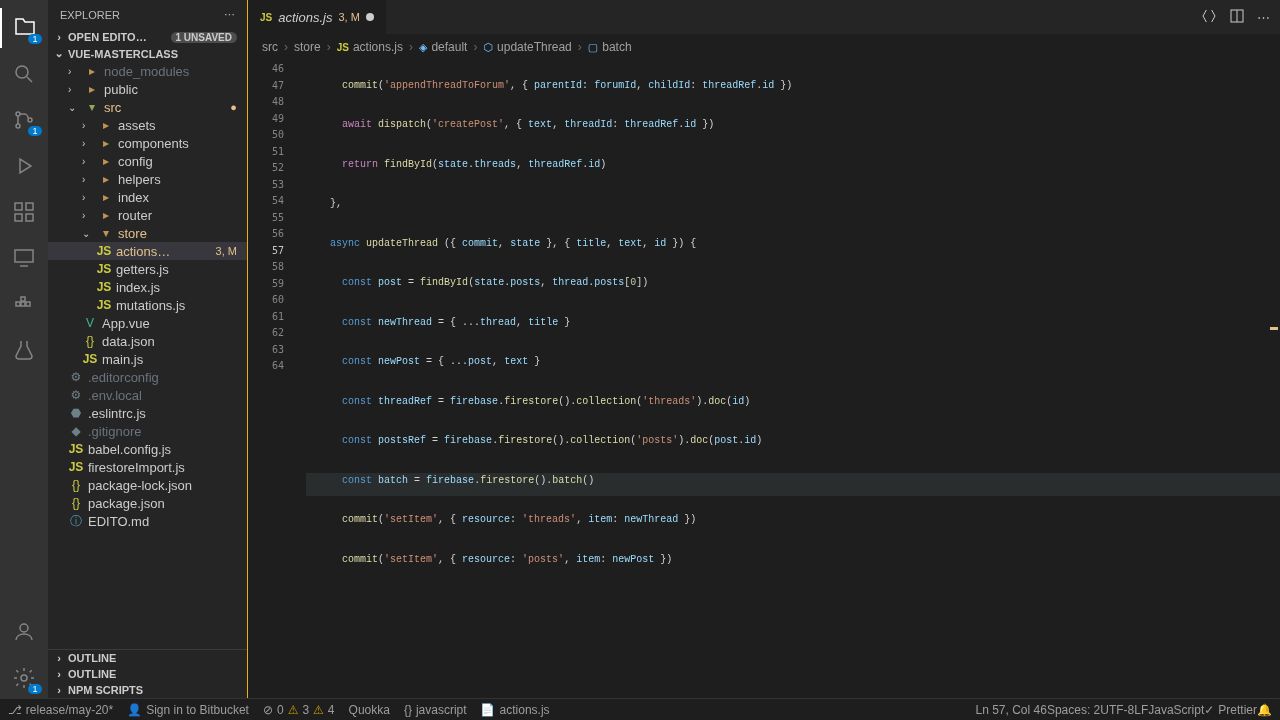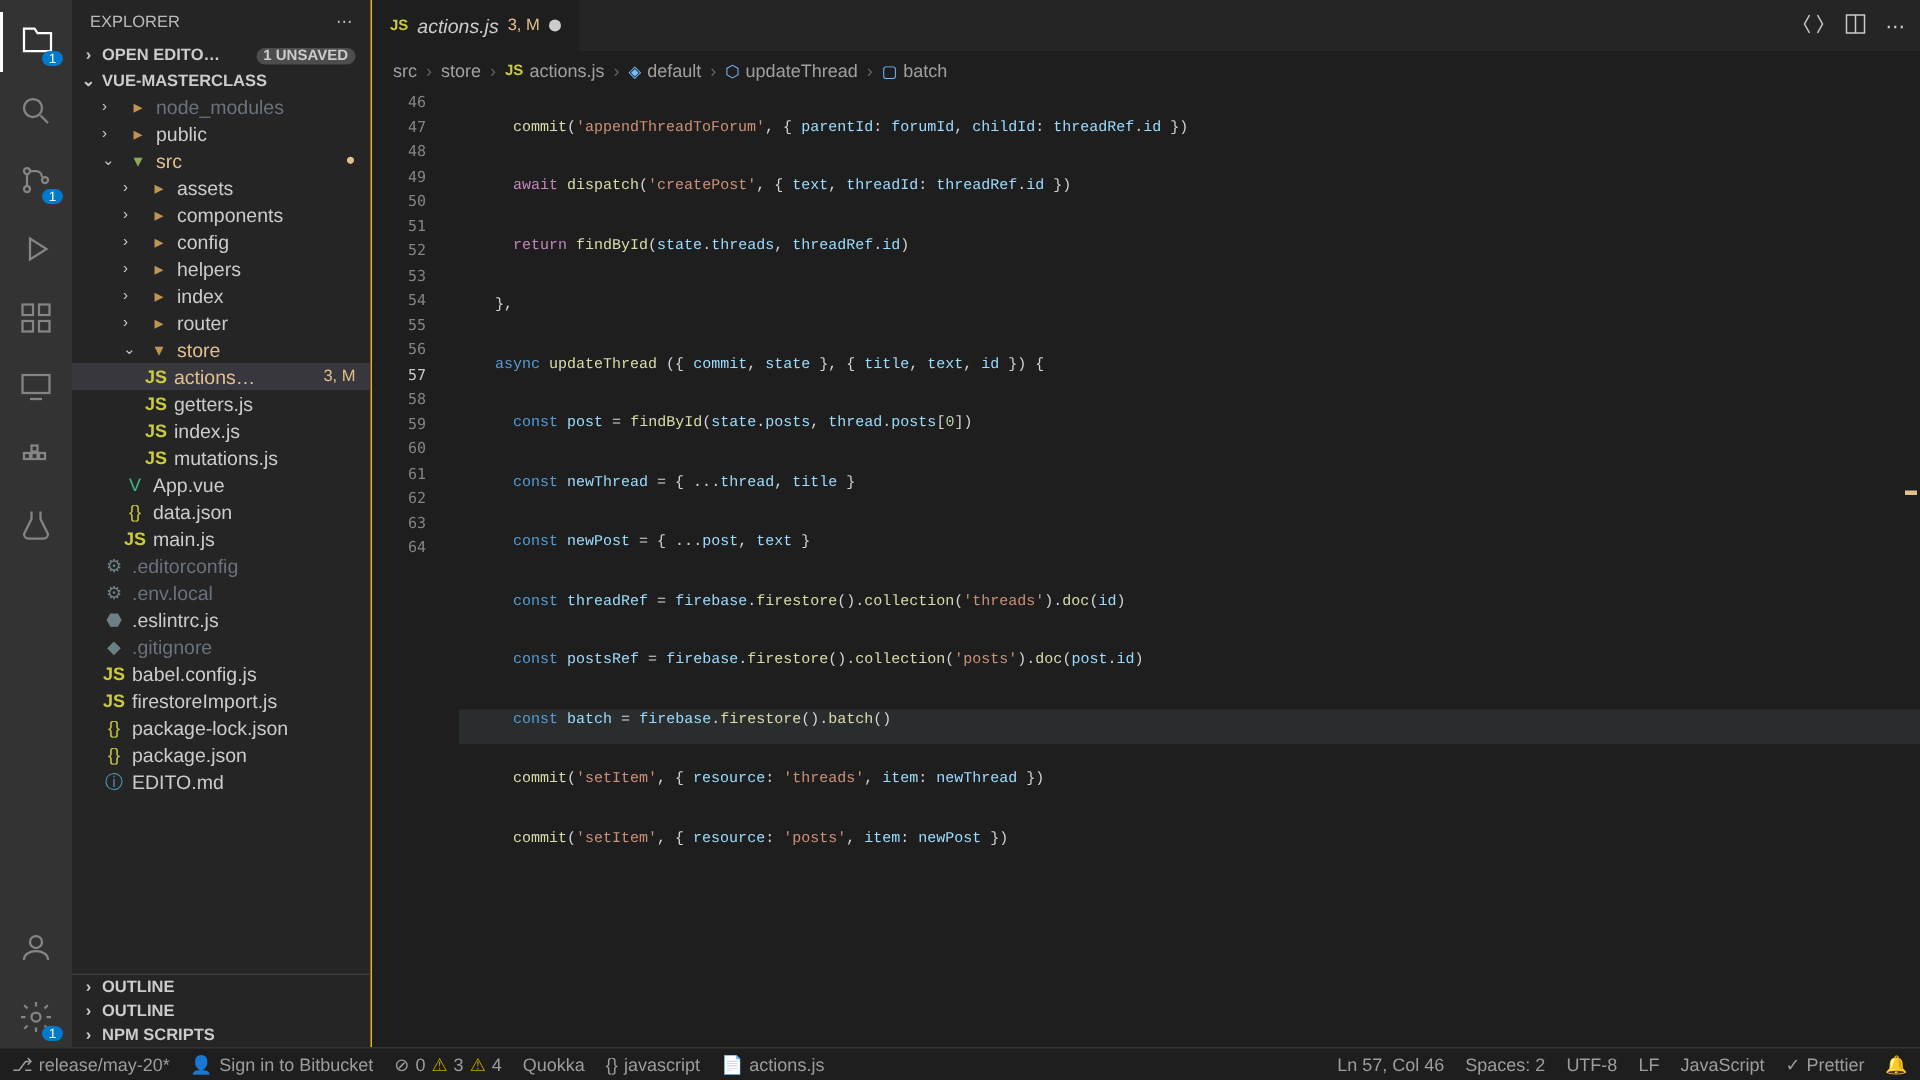--- a/index.html
+++ b/index.html
@@ -116,21 +116,21 @@
 
 .minimap { position:absolute; right:0; top:0; width:14px; height:100%; }
 .minimap::before { content:''; position:absolute; right:2px; top:42%; width:8px; height:3px; background:#e2c08d; }
 
 .status-bar {
   height:22px; background:#1e1e1e; border-top:1px solid #333;
   display:flex; align-items:center; font-size:12px; color:#9d9d9d;
   padding:0 8px; gap:14px;
 }
 .status-bar .sb-item { display:flex; align-items:center; gap:4px; cursor:pointer;}
-.status-bar .right { margin-left:auto; display:flex; gap:14px;} .warn-i { color:#cca700;}
+.status-bar .right { margin-left:auto; display:flex; } .warn-i { color:#cca700;}
 </style>
 </head>
 <body>
 
 <div class="vscode">
   <div class="main-area">
 
     <div class="activity-bar">
       <div class="activity-top">
         <div class="activity-icon active">

